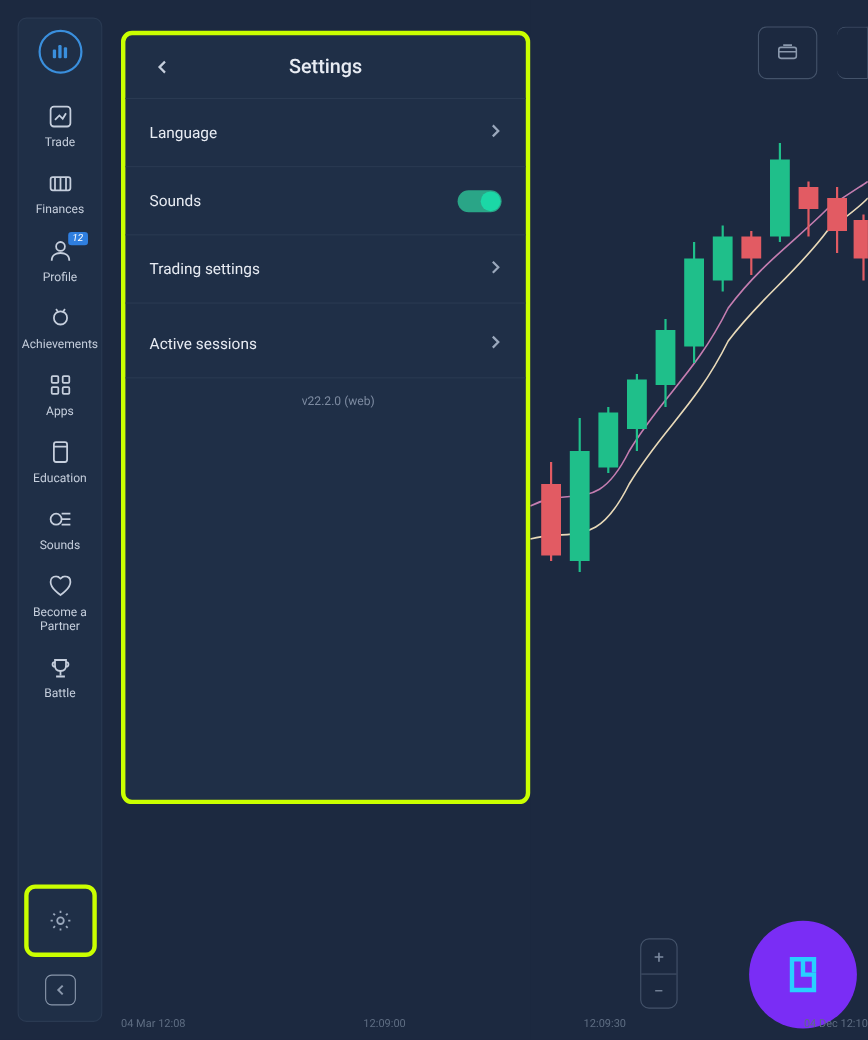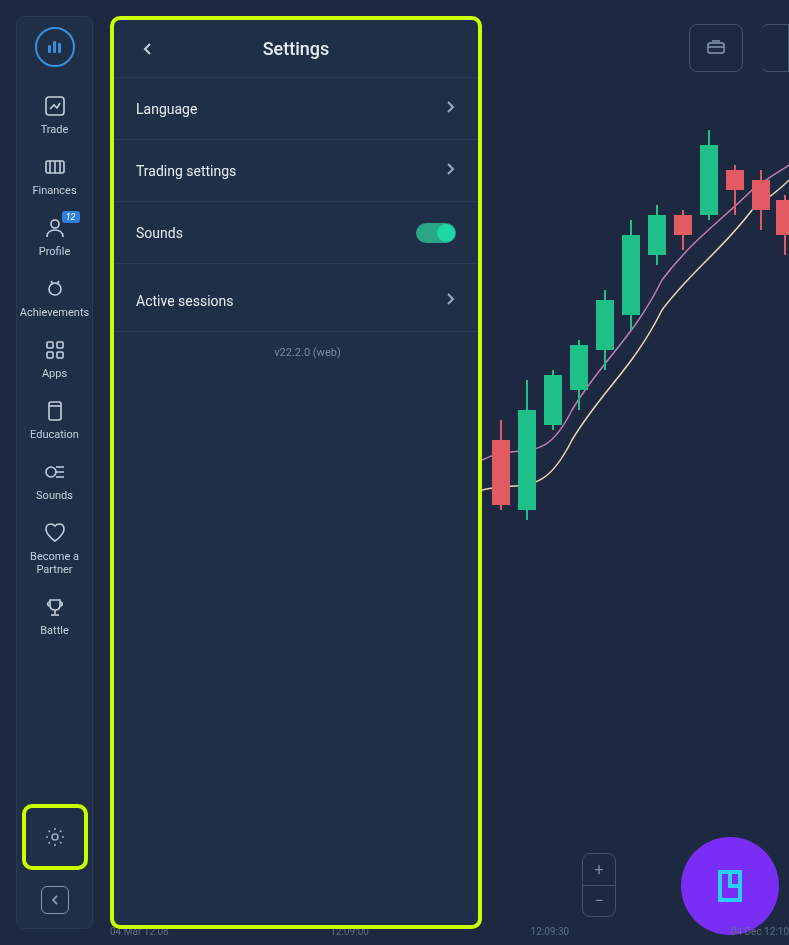--- a/index.html
+++ b/index.html
@@ -112,23 +112,23 @@
   align-items: center;
   justify-content: center;
   margin-bottom: 14px;
   cursor: pointer;
 }
 
 
 .settings-panel {
   position: absolute;
   left: 110px;
-  top: 16px;
+  top: 28px;
   width: 372px;
-  height: 913px;
+  height: 703px;
   background: #1f2f47;
   border: 4px solid #caff00;
   border-radius: 10px;
   display: flex;
   flex-direction: column;
 }
 .panel-header {
   height: 58px;
   display: flex;
   align-items: center;
@@ -505,29 +505,29 @@
   </div>
 
   <div class="settings-row">
     <span>Language</span>
     <span class="chevron"><svg width="10" height="14" viewBox="0 0 10 14">
           <polyline points="2,2 7,7 2,12" stroke="#9aa8bc" fill="none" stroke-width="2"></polyline>
         </svg></span>
   </div>
 
   <div class="settings-row">
+    <span>Sounds</span>
+    <div class="toggle"></div>
+  </div>
+
+  <div class="settings-row">
     <span>Trading settings</span>
     <span class="chevron"><svg width="10" height="14" viewBox="0 0 10 14">
           <polyline points="2,2 7,7 2,12" stroke="#9aa8bc" fill="none" stroke-width="2"></polyline>
         </svg></span>
-  </div>
-
-  <div class="settings-row">
-    <span>Sounds</span>
-    <div class="toggle"></div>
   </div>
 
   <div class="settings-row" style="margin-top:6px;">
     <span>Active sessions</span>
     <span class="chevron"><svg width="10" height="14" viewBox="0 0 10 14">
           <polyline points="2,2 7,7 2,12" stroke="#9aa8bc" fill="none" stroke-width="2"></polyline>
         </svg></span>
   </div>
 
   <div class="version">v22.2.0 (web)</div>

